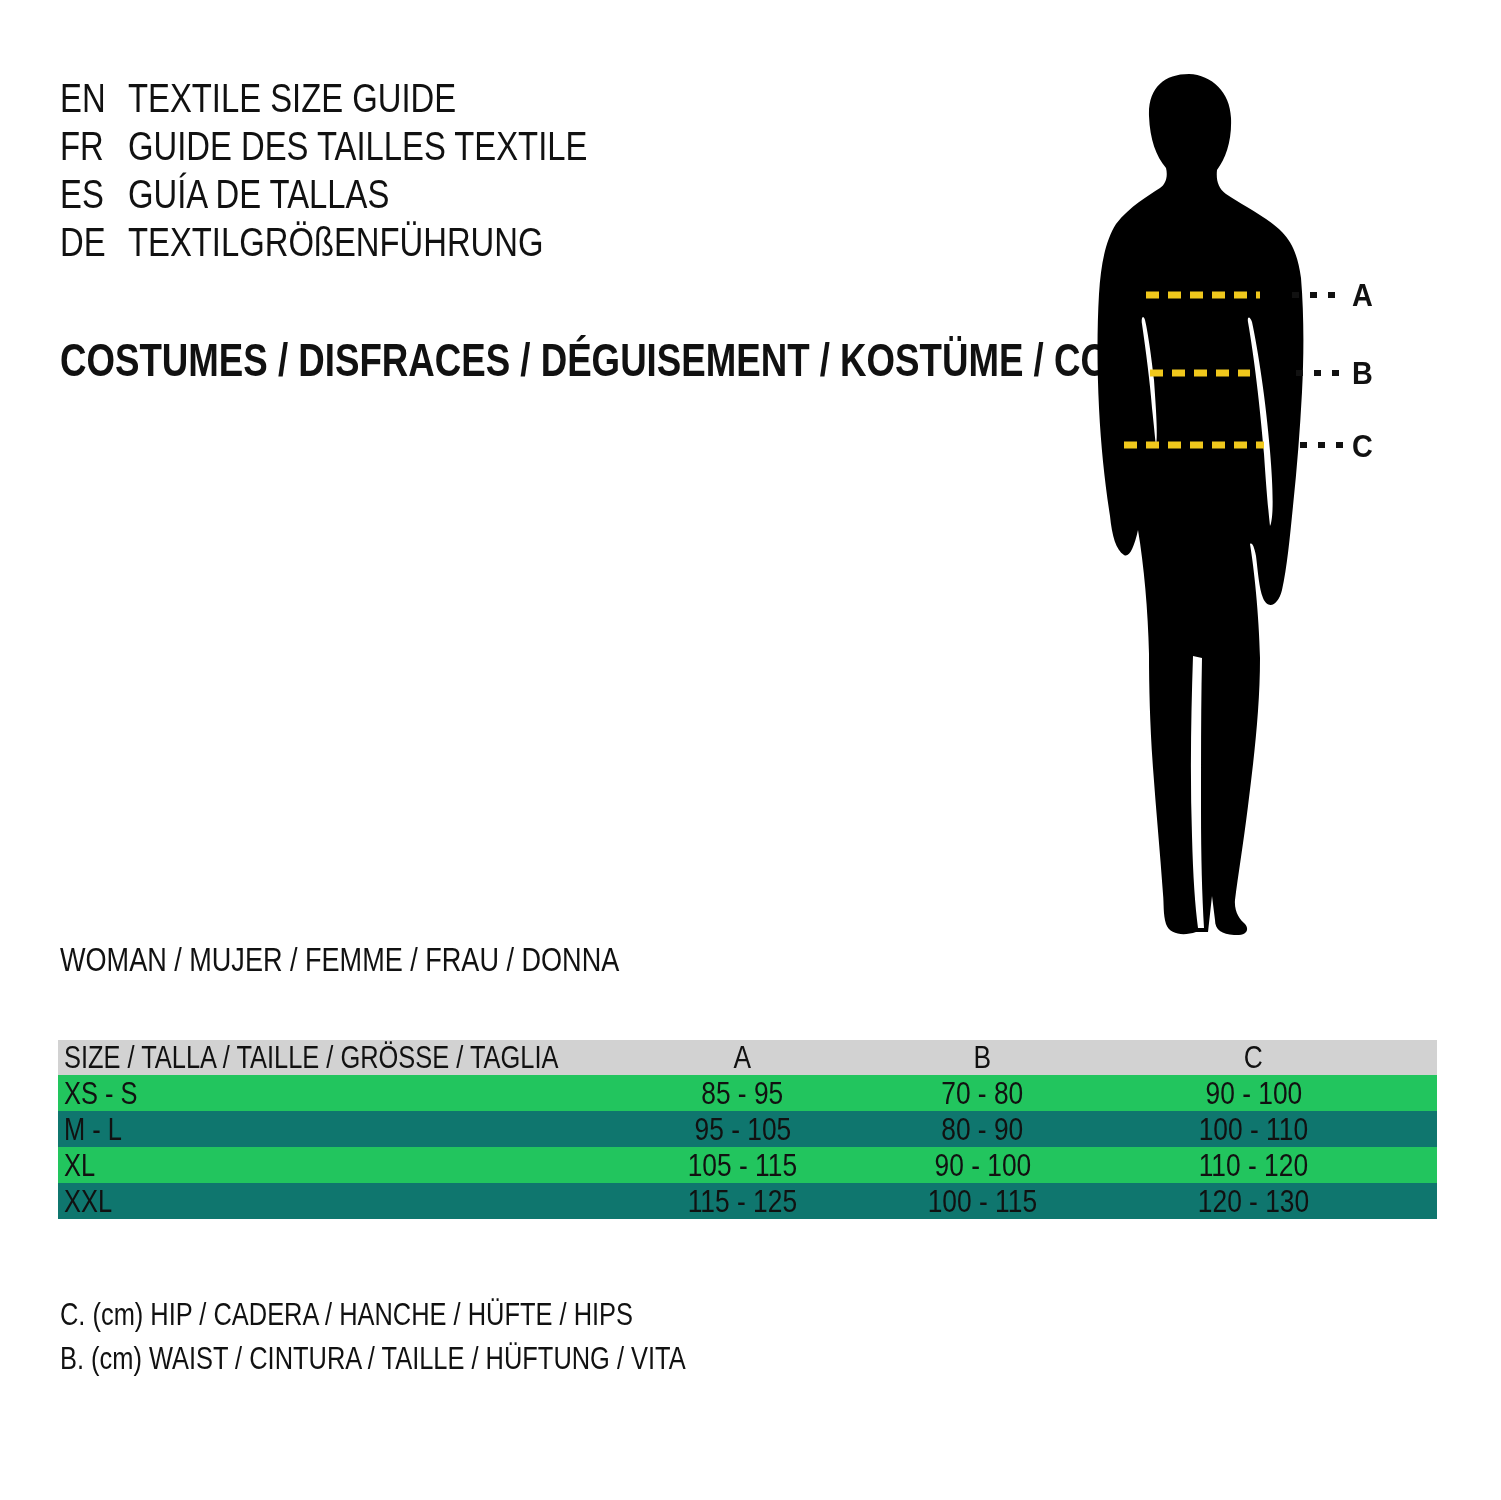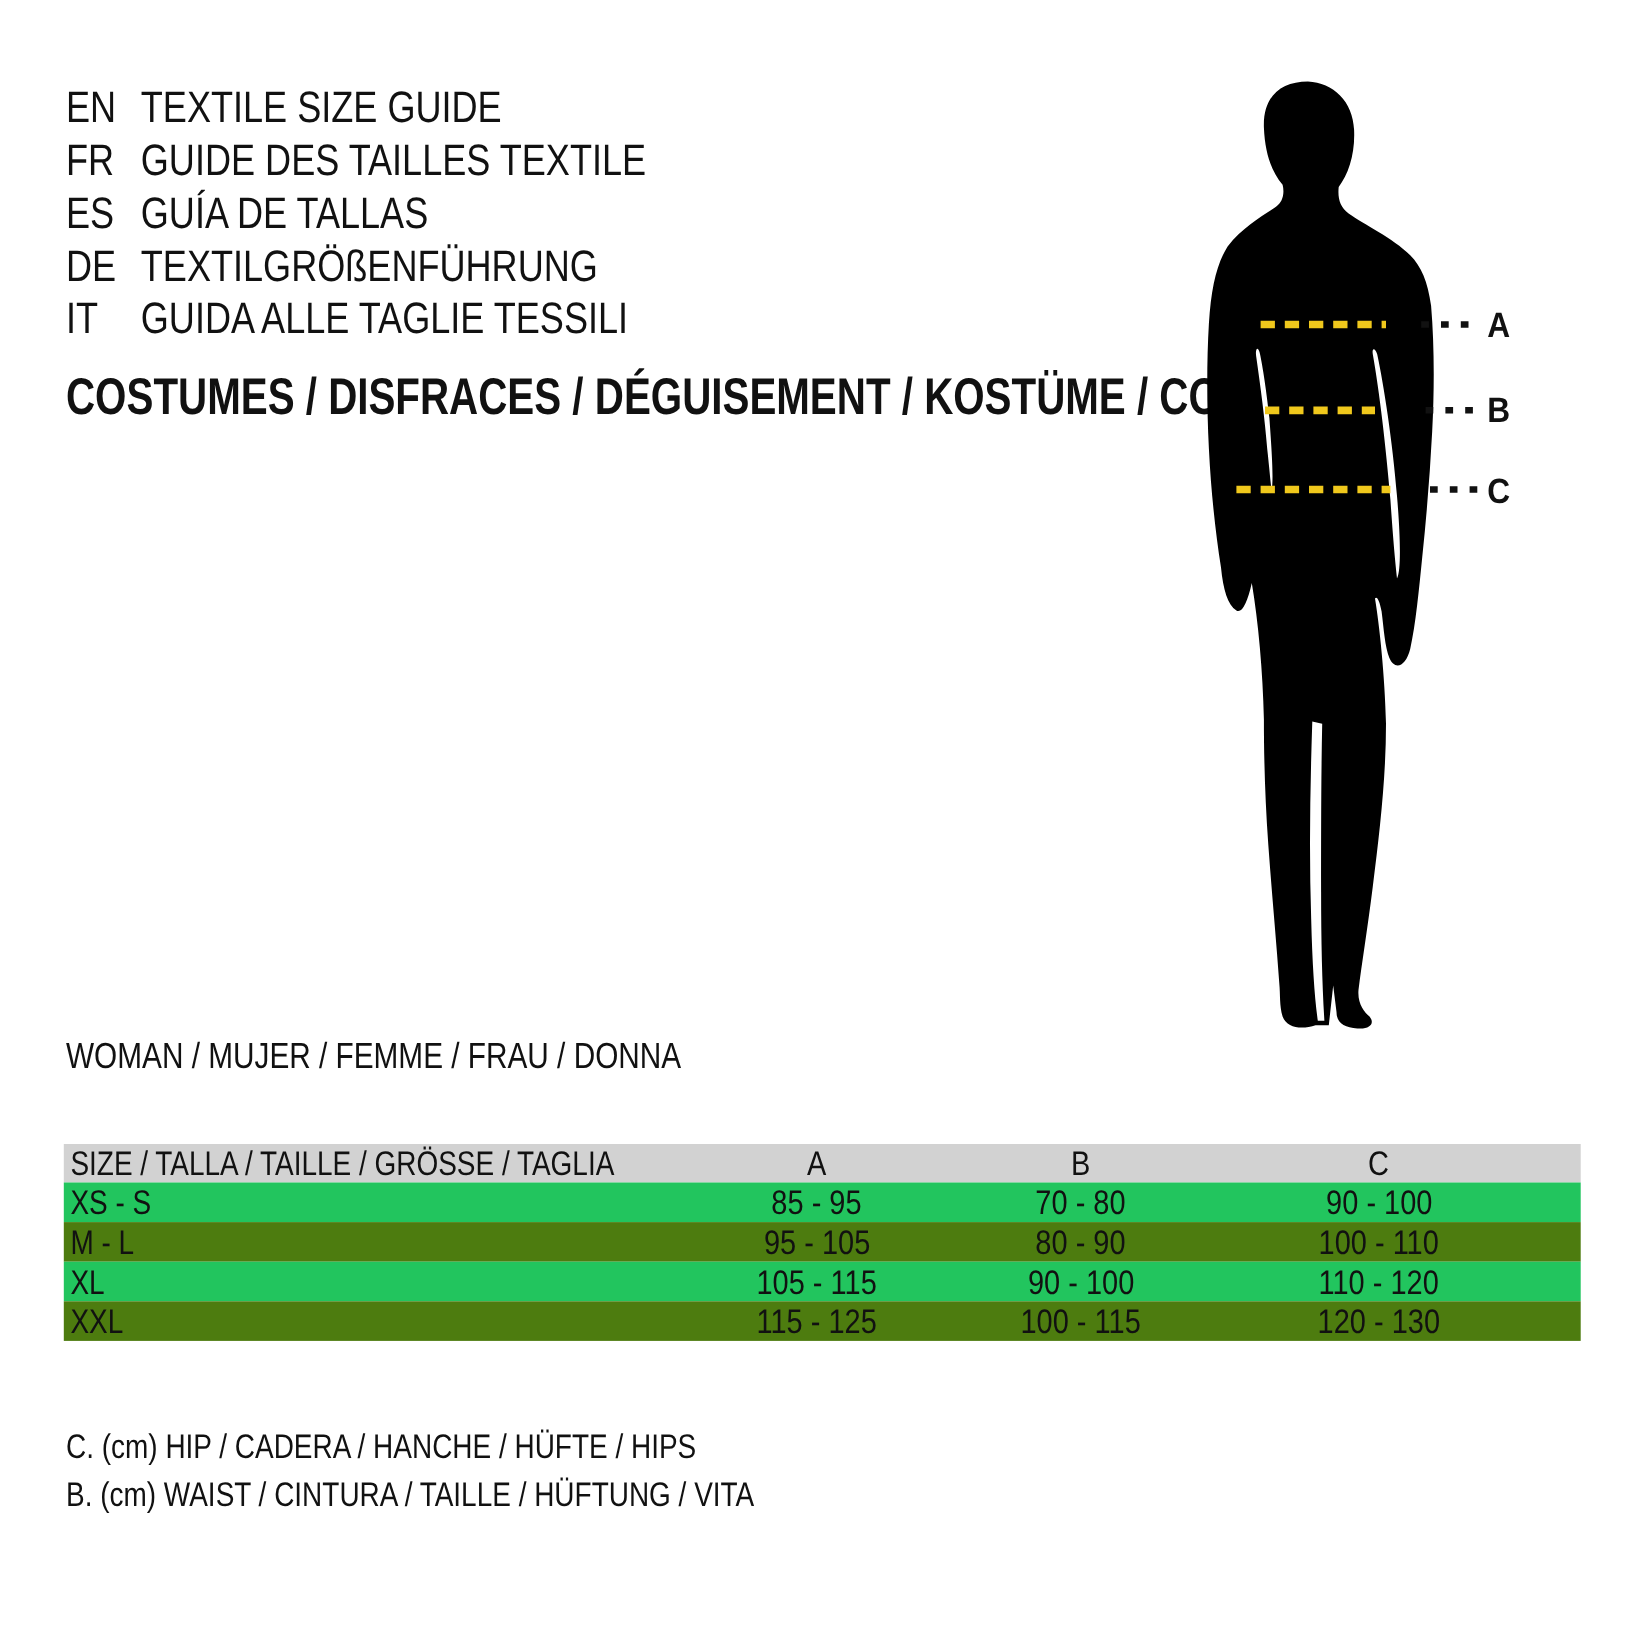--- a/index.html
+++ b/index.html
@@ -25,21 +25,21 @@
   .marker{position:absolute;left:1352px;font-size:32px;font-weight:bold;line-height:34px;}
   .marker .condc{transform-origin:0 50%;transform:scaleX(0.9);}
   #marker-a{top:278px;} #marker-b{top:356px;} #marker-c{top:429px;}
 
   
   .table-title{position:absolute;left:60px;top:942px;height:36px;line-height:36px;font-size:33px;}
   .size-table{position:absolute;left:58px;top:1040px;width:1379px;font-size:31px;}
   .t-row{display:grid;grid-template-columns:532px 305px 175px 367px;align-items:center;}
   .t-head{height:35px;background:#D2D2D2;}
   .t-data{height:36px;background:#22c55e;}
-  .t-data.alt{background:#4d7c0f;}
+  .t-data.alt{background:#0f766e;}
   .t-cell{overflow:visible;line-height:35px;}
   .t-cell.left{text-align:left;padding-left:6px;}
   .t-cell.center{text-align:center;}
 
   
   .legend{position:absolute;left:60px;top:1293px;}
   .legend-item{height:44px;line-height:44px;font-size:31px;}
 </style>
 </head>
 <body>
@@ -55,24 +55,20 @@
       <span class="lang-code"><span class="cond">FR</span></span>
       <span class="lang-title"><span class="cond">GUIDE DES TAILLES TEXTILE</span></span>
     </div>
     <div class="lang-row">
       <span class="lang-code"><span class="cond">ES</span></span>
       <span class="lang-title"><span class="cond">GUÍA DE TALLAS</span></span>
     </div>
     <div class="lang-row">
       <span class="lang-code"><span class="cond">DE</span></span>
       <span class="lang-title"><span class="cond">TEXTILGRÖßENFÜHRUNG</span></span>
-    </div>
-    <div class="lang-row">
-      <span class="lang-code"><span class="cond">IT</span></span>
-      <span class="lang-title"><span class="cond">GUIDA ALLE TAGLIE TESSILI</span></span>
     </div>
   </div>
 
   <div class="category">
     <span class="cond">COSTUMES / DISFRACES / DÉGUISEMENT / KOSTÜME / COSTUMI</span>
   </div>
 
   <div class="figure-wrap">
     <svg width="340" height="880" viewBox="0 0 340 880">
 

